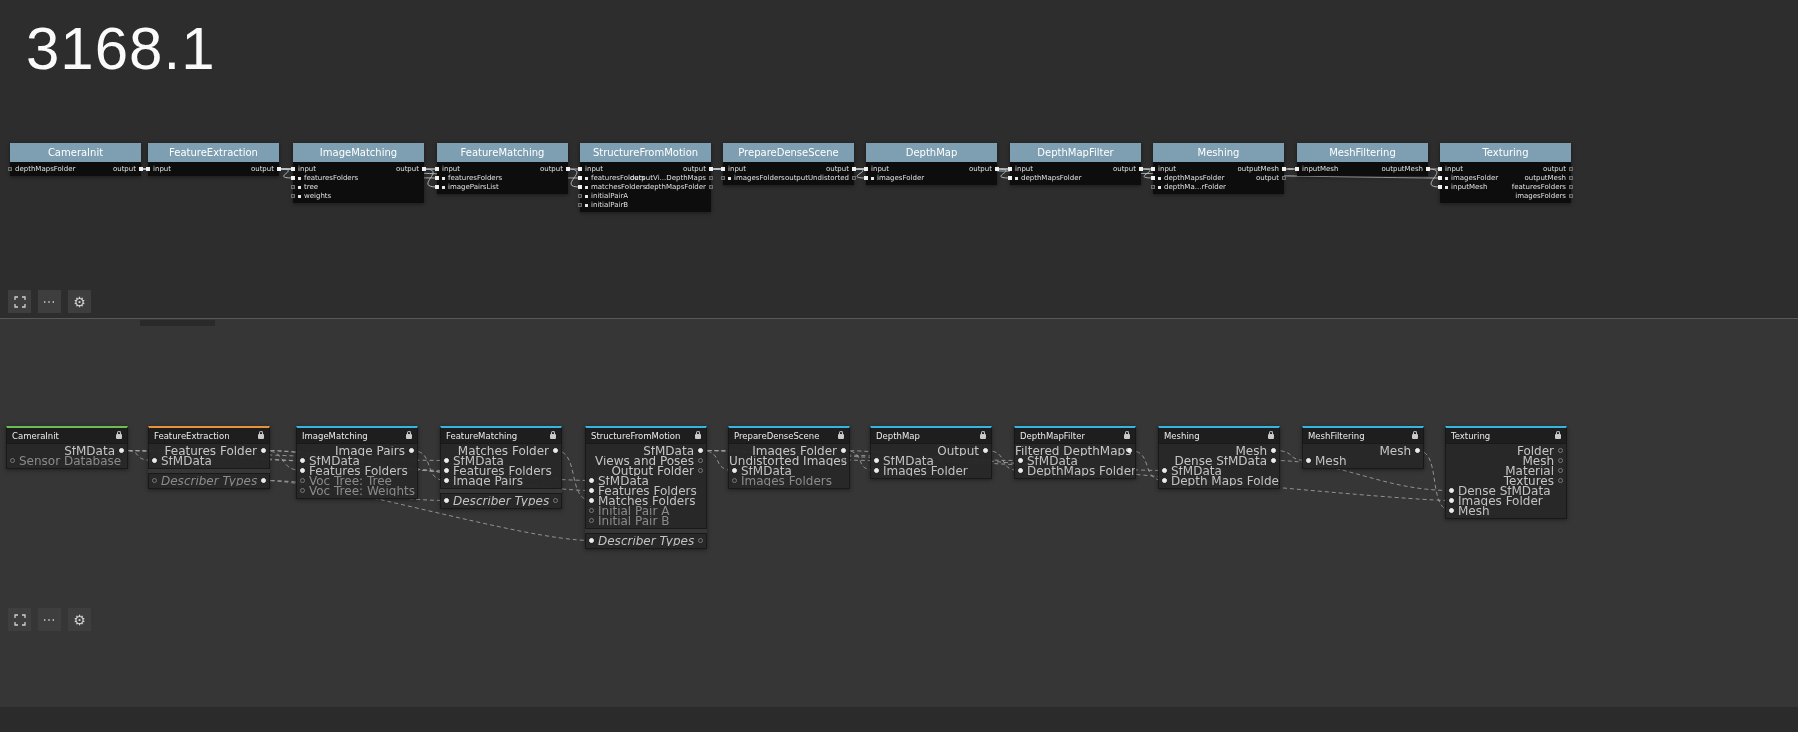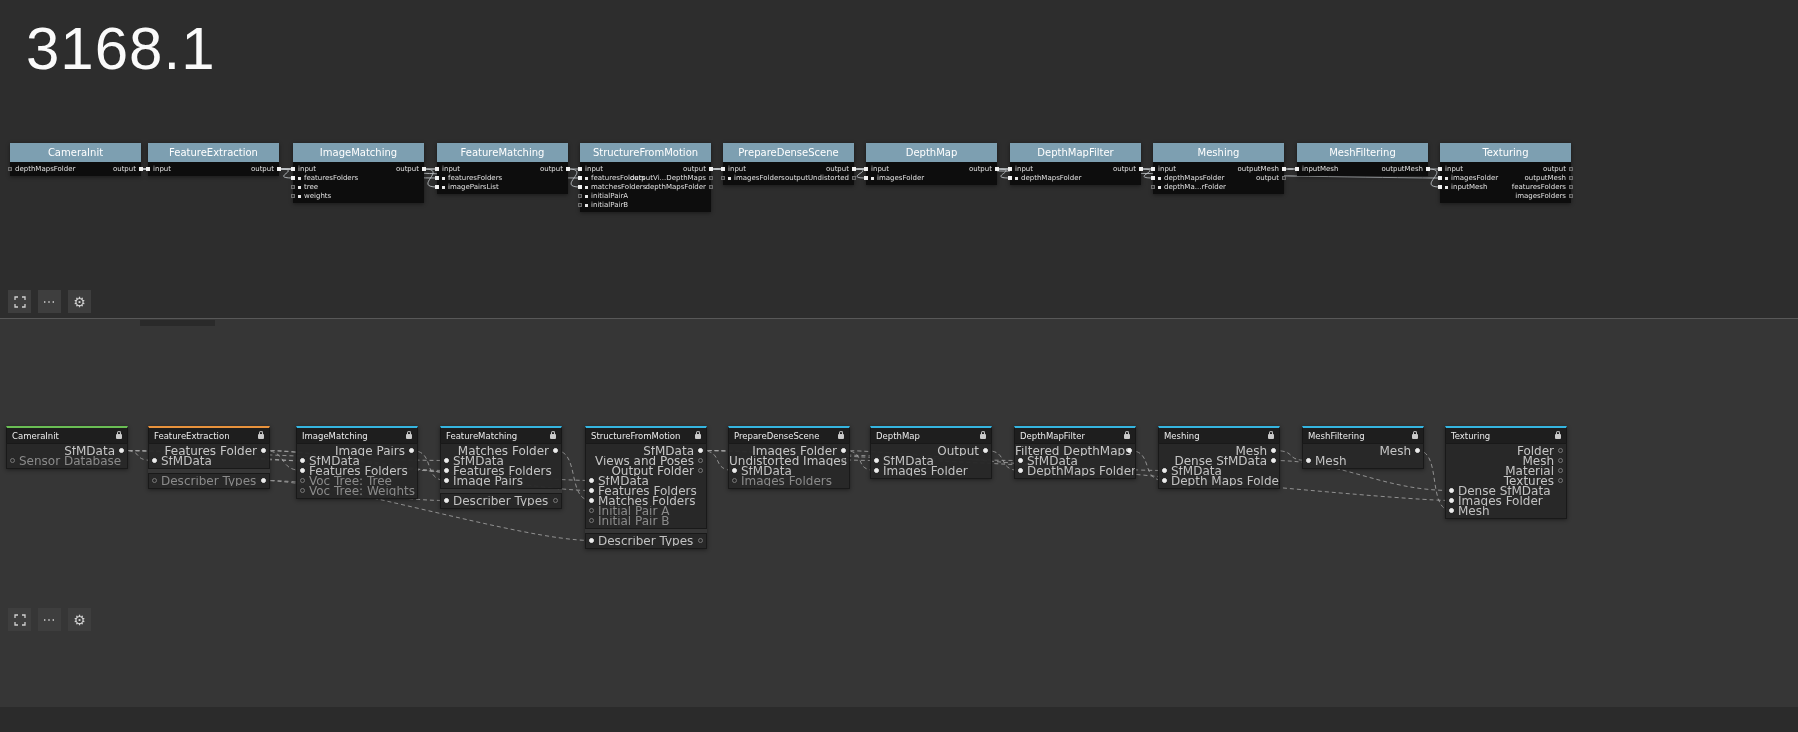--- a/index.html
+++ b/index.html
@@ -29,21 +29,21 @@
               border:1px solid #6e6e6e;box-sizing:border-box;}
   .classic .p.in{left:-2px;}
   .classic .p.out{right:-2px;}
   .classic .p.on{background:#f0f0f0;border-color:#f0f0f0;}
 
   
   .modern .hdr{height:15px;background:#1e1e1e;border:1px solid #171717;border-bottom:none;
                border-top:2px solid #35b5e0;display:flex;align-items:center;
                justify-content:space-between;padding:0 5px;color:#ececec;font-size:8.5px;}
   .modern .box{position:relative;background:rgba(40,40,40,.97);border:1px solid #191919;padding:2px 0;}
-  .modern .box.extra{margin-top:4px;}
+  .modern .box.extra{margin-top:4px;font-style:italic;}
   .modern .row{position:relative;height:10px;line-height:10px;font-size:12px;white-space:nowrap;overflow:hidden;}
   .modern .row.out{text-align:right;padding-right:12px;color:#c6c6c6;}
   .modern .row.inp{padding-left:12px;padding-right:12px;color:#8b8b8b;}
   .modern .row.inp.on{color:#c2c2c2;}
   .modern .p{position:absolute;width:5px;height:5px;border-radius:50%;top:2px;
              border:1px solid #787878;box-sizing:border-box;background:transparent;}
   .modern .p.in{left:3px;}
   .modern .p.out{right:3px;}
   .modern .p.on{background:#ebebeb;border-color:#ebebeb;}
   .lock{position:relative;width:6px;height:5px;background:#c9c9c9;border-radius:1px;

